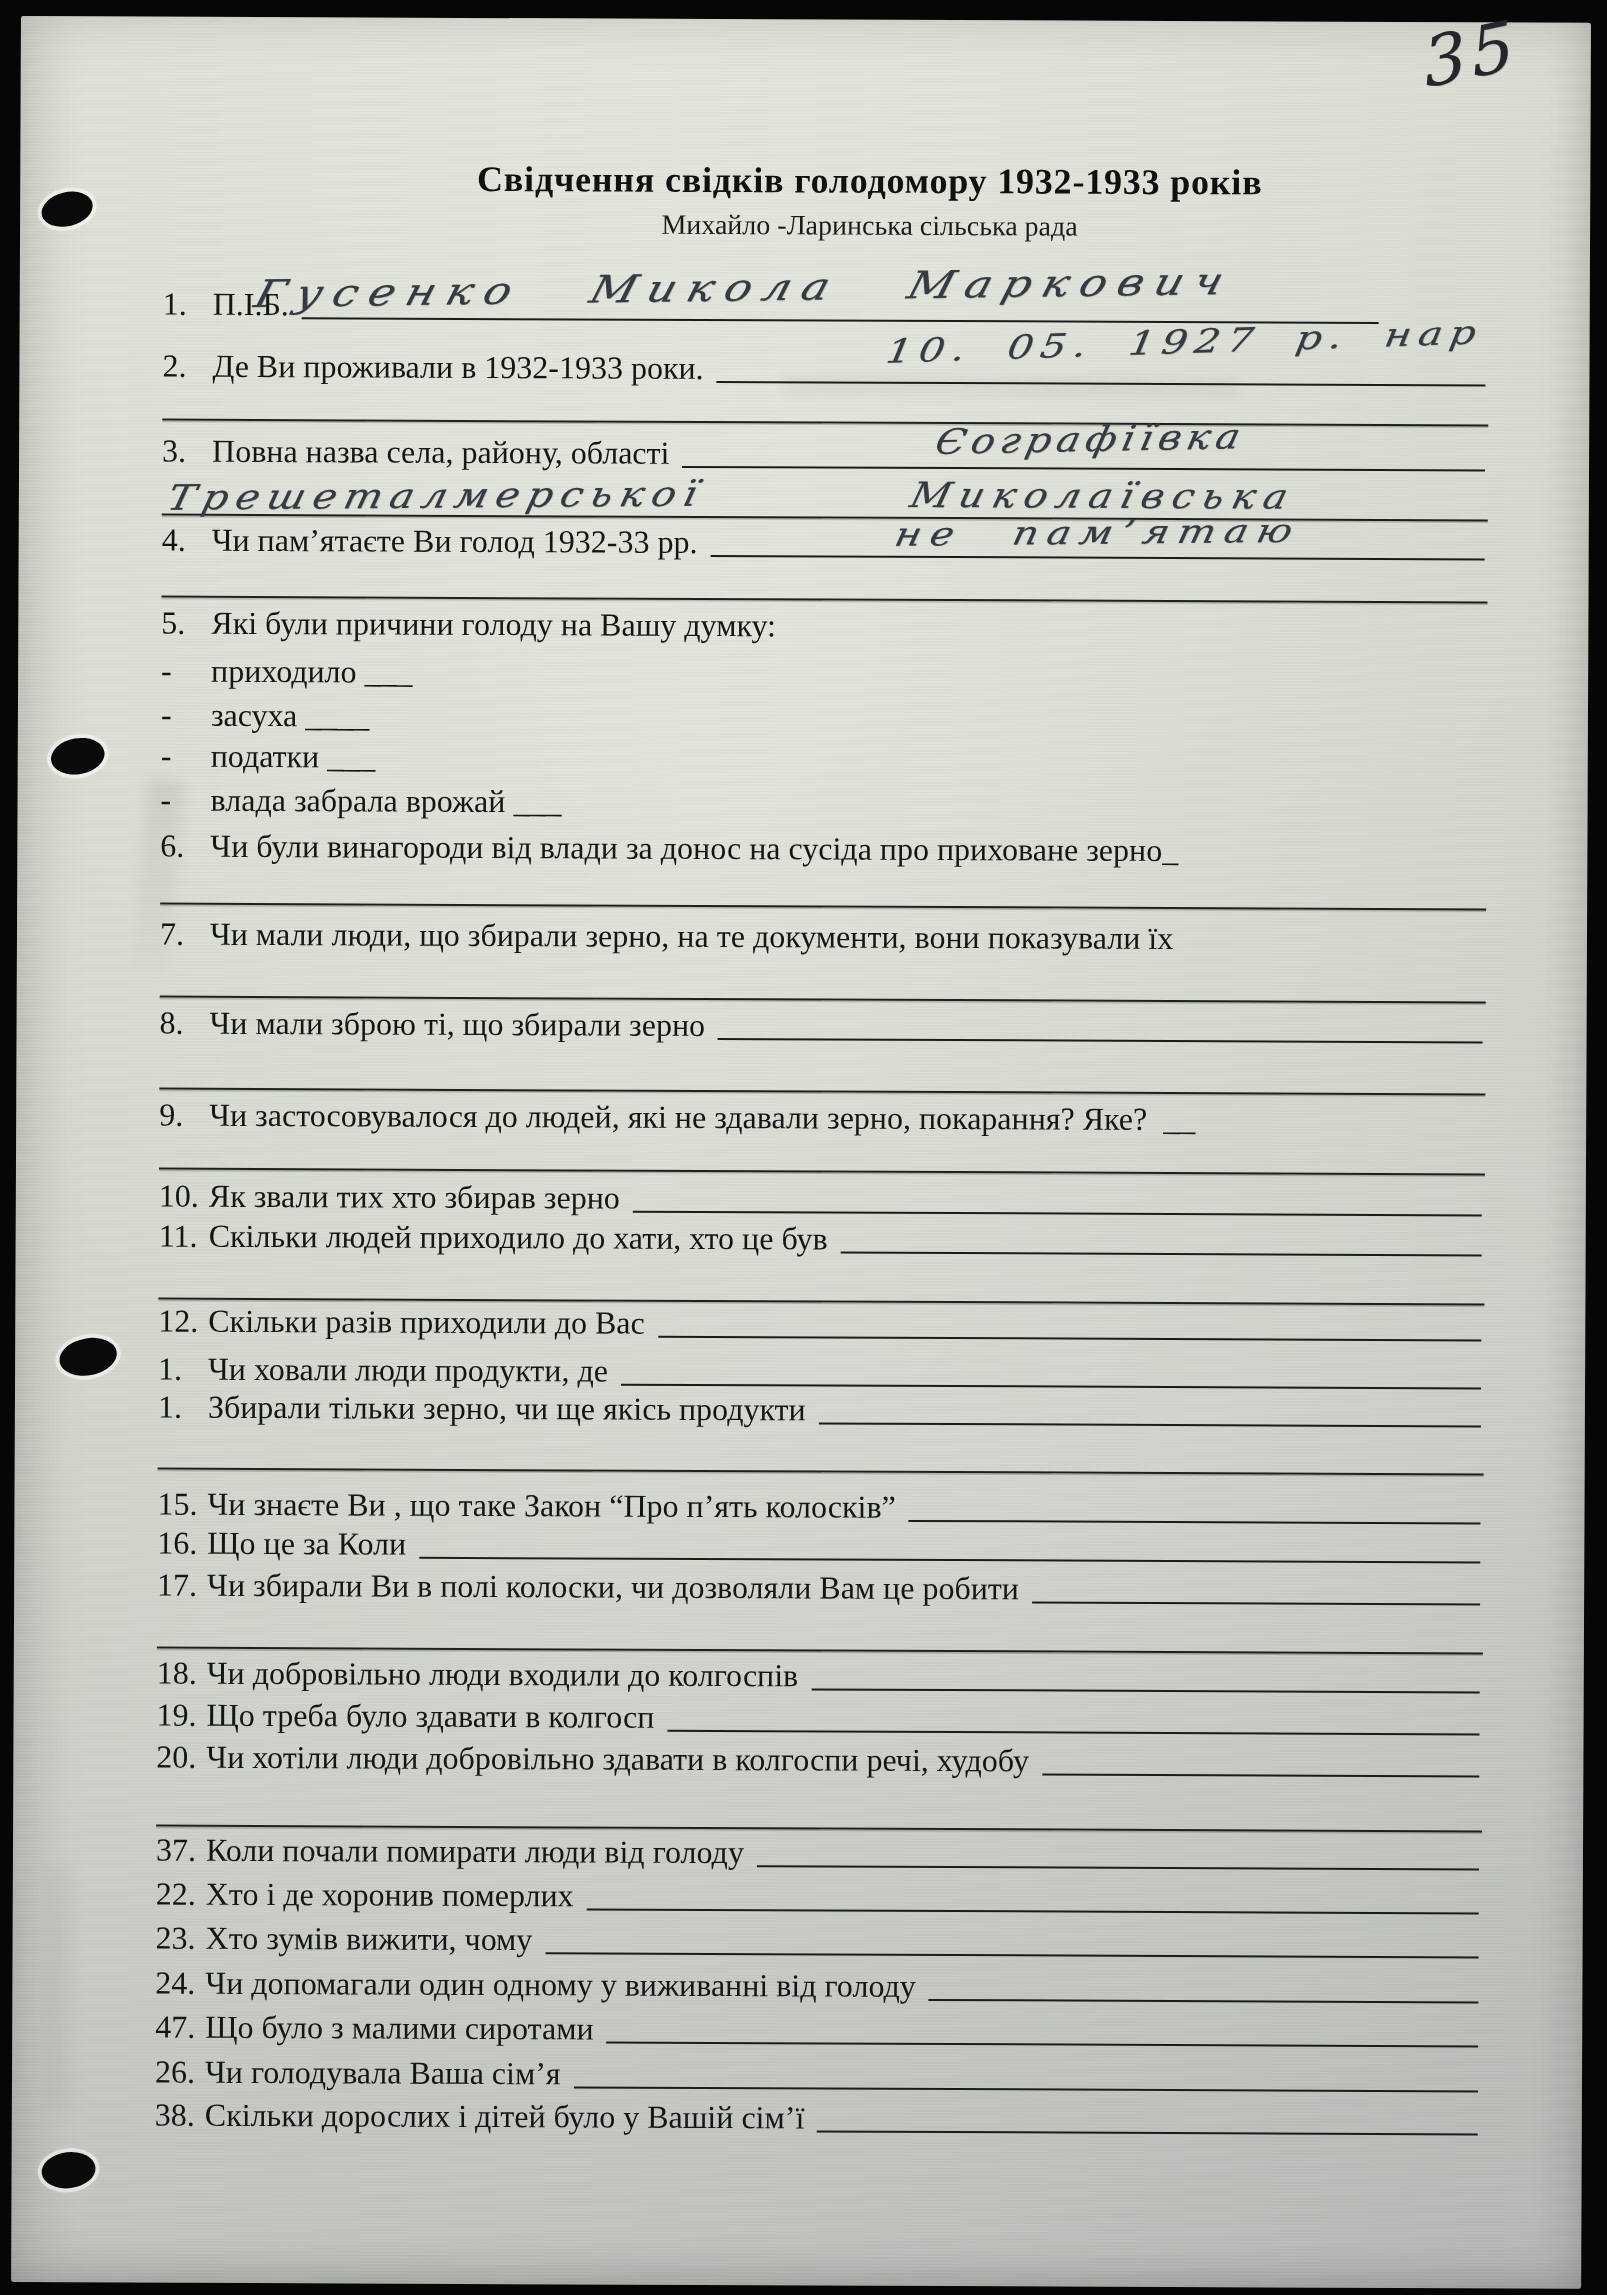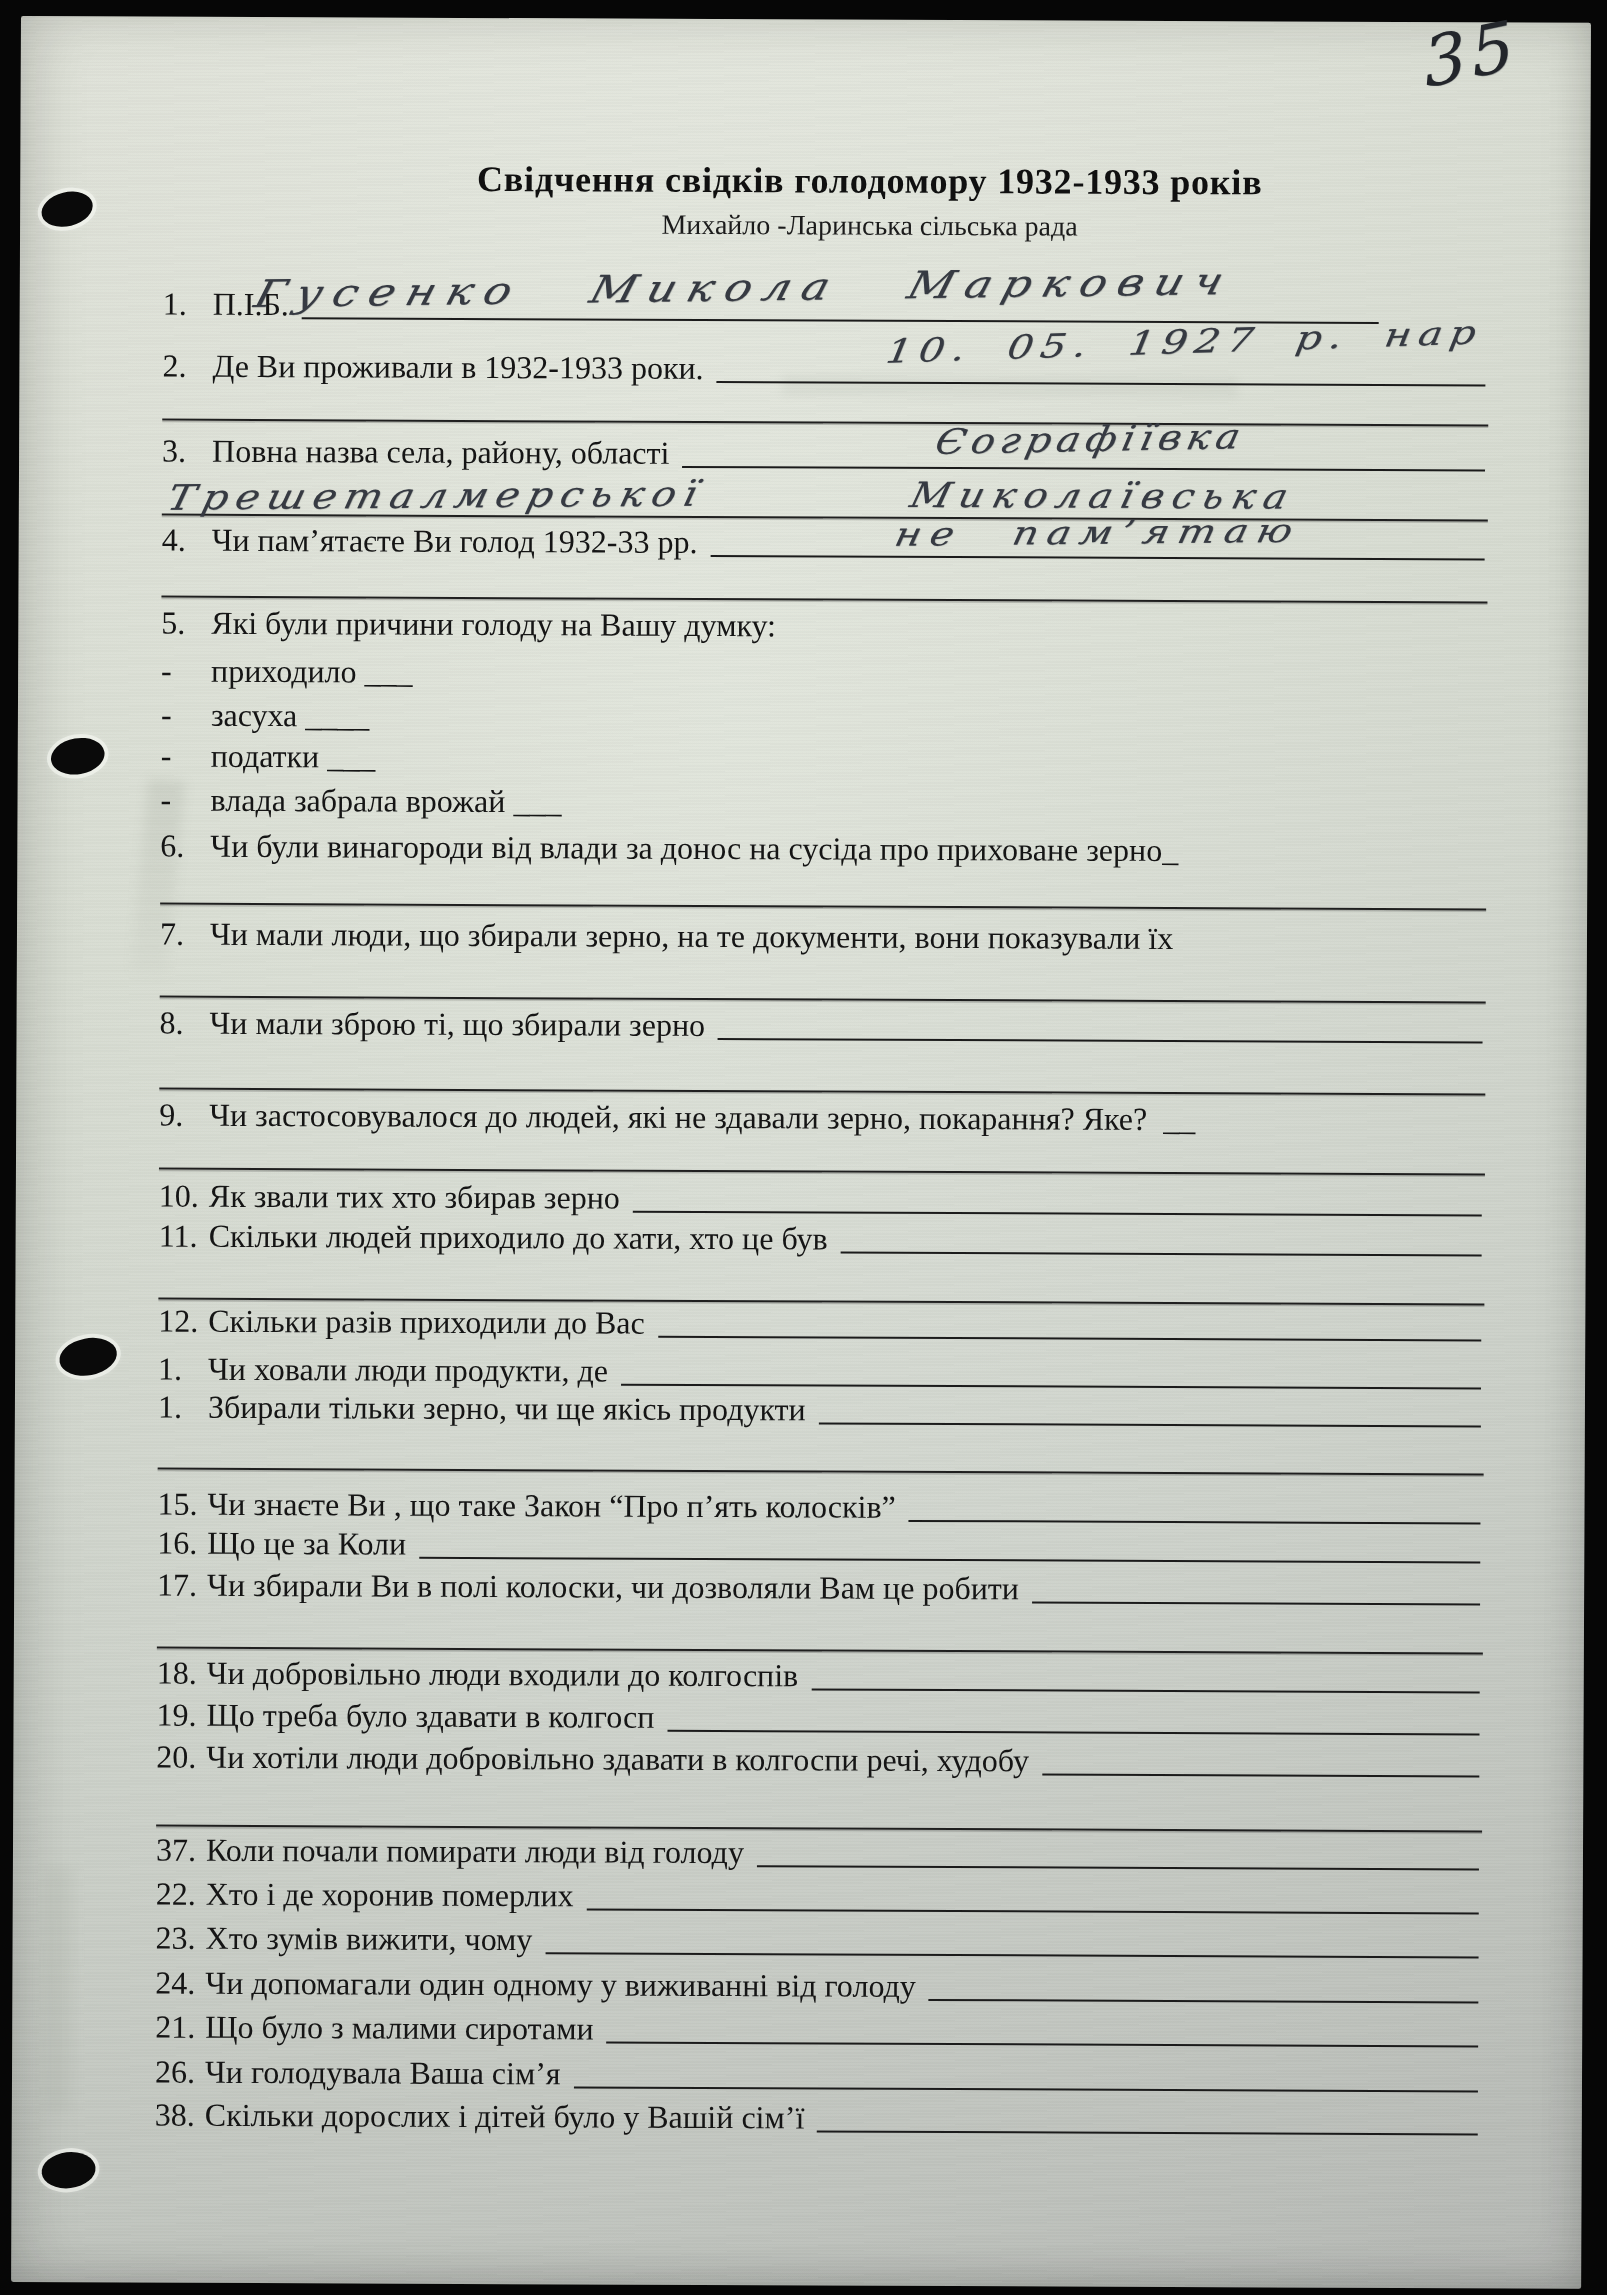--- a/index.html
+++ b/index.html
@@ -215,21 +215,21 @@
         <span class="num">23.</span>
         <span class="qt">Хто зумів вижити, чому</span>
         <span class="uline"></span>
       </div>
       <div class="row qrow" style="top: 1944px;">
         <span class="num">24.</span>
         <span class="qt">Чи допомагали один одному у виживанні від голоду</span>
         <span class="uline"></span>
       </div>
       <div class="row qrow" style="top: 1988px;">
-        <span class="num">21.</span>
+        <span class="num">47.</span>
         <span class="qt">Що було з малими сиротами</span>
         <span class="uline"></span>
       </div>
       <div class="row qrow" style="top: 2033px;">
         <span class="num">26.</span>
         <span class="qt">Чи голодувала Ваша сім’я</span>
         <span class="uline"></span>
       </div>
       <div class="row qrow" style="top: 2076px;">
         <span class="num">38.</span>

